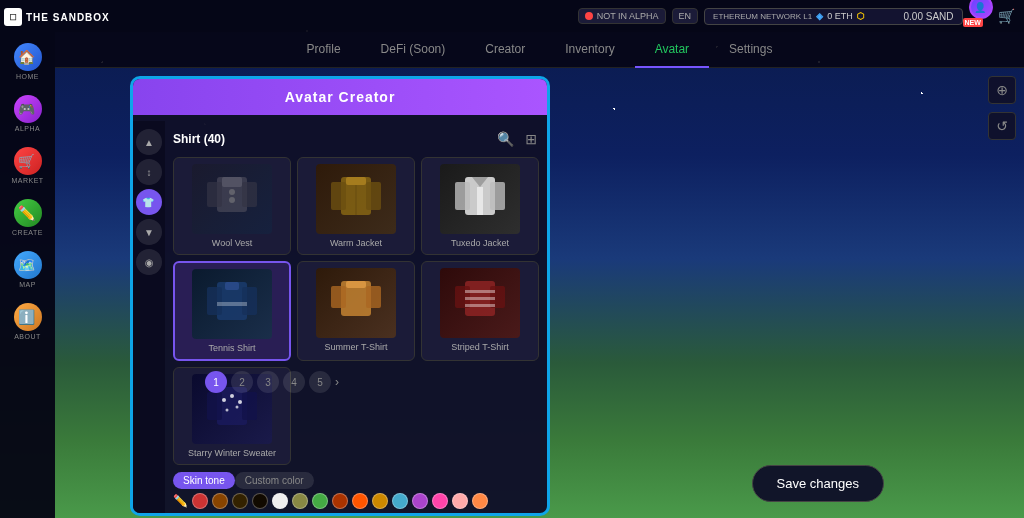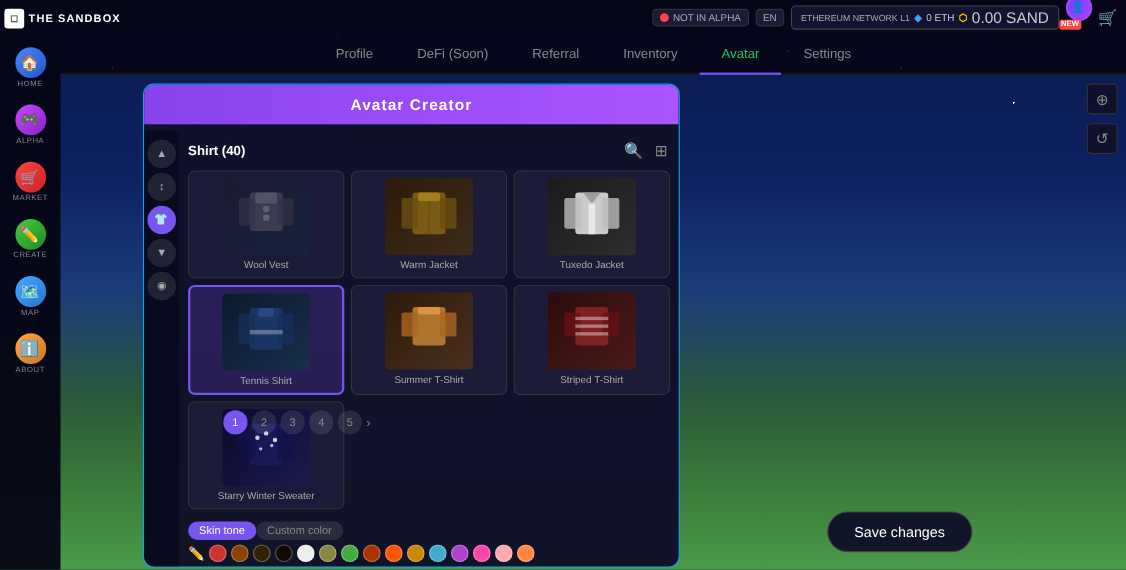--- a/index.html
+++ b/index.html
@@ -67,23 +67,23 @@
     .icon-about { background: linear-gradient(135deg, #ffaa44, #cc7722); color: white; }
 
     
     .main-area {
       position: absolute; top: 68px; left: 55px; width: calc(1024px - 55px); height: calc(518px - 68px);
       z-index: 5;
     }
 
     
     .avatar-panel {
-      position: absolute; top: 8px; left: 75px; width: 488px; height: 440px;
+      position: absolute; top: 8px; left: 75px; width: 420px; height: 440px;
       background: rgba(15,15,40,0.97); border-radius: 10px; overflow: hidden;
-      border: 1px solid #0ea5e9;
+      border: 3px solid #0ea5e9;
     }
     .panel-header {
       background: linear-gradient(90deg, #8844ee, #aa55ff); padding: 10px 16px;
       text-align: center; font-size: 14px; font-weight: bold; color: white; letter-spacing: 1px;
     }
 
     
     .cat-sidebar {
       position: absolute; top: 42px; left: 0; width: 32px; height: calc(100% - 42px);
       background: rgba(10,10,30,0.9); display: flex; flex-direction: column; align-items: center; padding-top: 8px; gap: 4px;
@@ -191,21 +191,21 @@
     <span>NOT IN ALPHA</span>
   </div>
   <div class="header-badge">
     <span>EN</span>
   </div>
   <div class="wallet-info">
     <span style="font-size:8px;color:#aaa;">ETHEREUM NETWORK L1</span>
     <span class="coin">◈</span>
     <span style="font-size:9px;color:#ccc;">0 ETH</span>
     <span class="sand">⬡</span>
-    <span style="font-size:14px;color:#ccc;">0.00 SAND</span>
+    <span style="font-size:10px;color:#ccc;margin-left:35px;">0.00 SAND</span>
   </div>
   <div style="position:relative;">
     <div class="avatar-thumb">👤</div>
     <span class="new-badge">NEW</span>
   </div>
   <span class="cart-icon">🛒</span>
 </div>
 
 <div class="sandbox-logo">
   <div class="sb-icon">☐</div>
@@ -237,21 +237,21 @@
   </div>
   <div class="sidebar-item">
     <div class="sidebar-icon icon-about">ℹ️</div>
     <span class="sidebar-label">ABOUT</span>
   </div>
 </div>
 
 <div class="nav-bar">
   <div class="nav-item">Profile</div>
   <div class="nav-item">DeFi (Soon)</div>
-  <div class="nav-item">Referral</div>
+  <div class="nav-item">Creator</div>
   <div class="nav-item">Inventory</div>
   <div class="nav-item active">Avatar</div>
   <div class="nav-item">Settings</div>
 </div>
 
 <div class="main-area">
 
   <div class="right-controls">
     <div class="ctrl-btn">⊕</div>
     <div class="ctrl-btn">↺</div>

